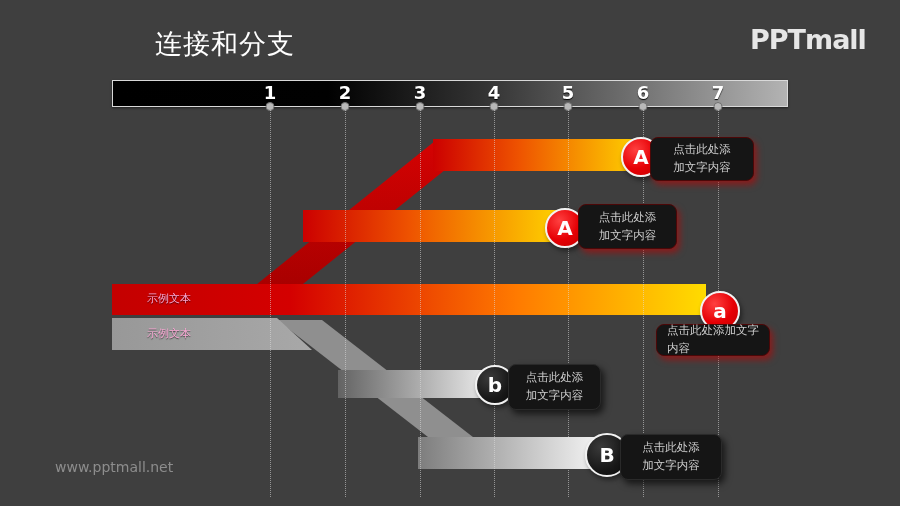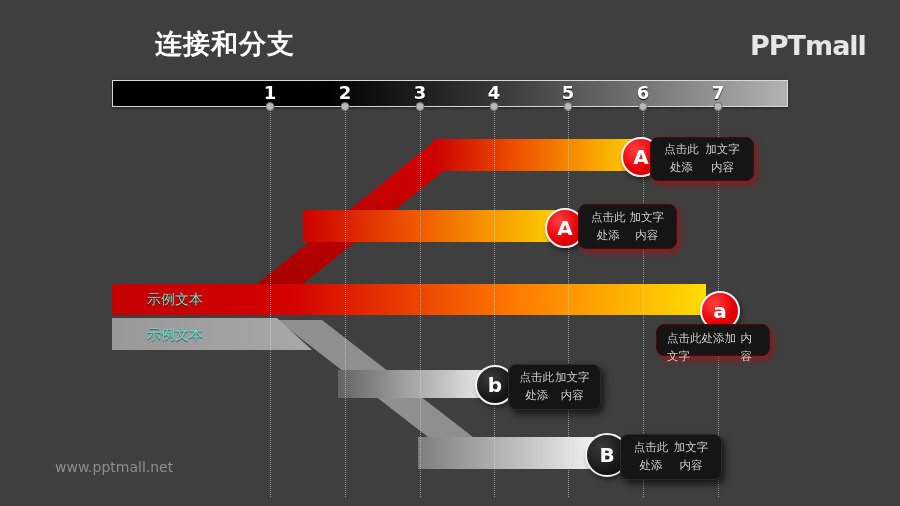--- a/index.html
+++ b/index.html
@@ -5,25 +5,25 @@
   * { margin:0; padding:0; box-sizing:border-box; }
   html,body { background:#2b2b2b; }
   .slide {
     position:relative; width:900px; height:506px; overflow:hidden;
     background:#3f3f3f;
     font-family:"DejaVu Sans","Liberation Sans",sans-serif;
   }
   .abs { position:absolute; }
 
   .title {
-    left:155px; top:26px; font-size:27px; font-weight:bold; color:#ffffff;
+    left:155px; top:26px; font-size:27px; font-weight:normal; color:#ffffff;
     letter-spacing:1px;
   }
   .logo {
-    left:750px; top:30px; font-size:27px; font-weight:bold; color:#e6e6e6;
+    left:750px; top:24px; font-size:27px; font-weight:bold; color:#e6e6e6;
     letter-spacing:-1px;
   }
   .watermark { left:55px; top:459px; font-size:14px; color:#8d8d8d; }
 
   
   .scalebar {
     left:112px; top:80px; width:676px; height:27px;
     border:1px solid #d9d9d9;
     background:linear-gradient(to right,#000 0%,#010101 32%,#333 55%,#6d6d6d 76%,#b3b3b3 100%);
     box-shadow:0 1px 2px rgba(0,0,0,.5);
@@ -36,37 +36,37 @@
     position:absolute; top:102px; width:9px; height:9px; border-radius:50%;
     background:#b8b8b8; border:1px solid #6f6f6f; transform:translateX(-50%);
   }
   .vline {
     position:absolute; top:110px; height:387px; width:0;
     border-left:1px dotted rgba(222,222,222,.55);
   }
 
   svg.bands { position:absolute; left:0; top:0; pointer-events:none; }
 
-  .bar-label { color:#5eead4; font-size:14px; text-shadow:0 1px 1px rgba(0,0,0,.6);text-align:center; }
+  .bar-label { color:#f9a8d4; font-size:11px; text-shadow:0 1px 1px rgba(0,0,0,.6);text-align:center; }
   .red-label  { left:147px; top:291px; }
   .gray-label { left:147px; top:326px; }
 
   .node {
     position:absolute; border-radius:50%; border:2px solid #f2f2f2;
     display:flex; align-items:center; justify-content:center;
     color:#ffffff; font-weight:bold; font-size:20px;
     box-shadow:2px 3px 5px rgba(0,0,0,.45);
   }
   .node.red  { background:radial-gradient(circle at 35% 30%, #ff4040 0%, #e60005 55%, #c40000 100%); }
   .node.dark { background:radial-gradient(circle at 35% 30%, #3a3a3a 0%, #181818 60%, #0c0c0c 100%); }
 
   .callout {
     position:absolute; background:#151515; border-radius:8px;
     color:#cfcfcf; font-size:11.5px; line-height:1.55;
-    display:flex; flex-direction:row; justify-content:center;
+    display:flex; flex-direction:column; justify-content:center;
     padding:5px 10px;
   }
   .callout.center { text-align:center; align-items:center; }
   .callout.left-align { text-align:left; align-items:flex-start; }
   .callout.red-glow  { border:1px solid #4c0707; box-shadow:3px 4px 6px rgba(195,0,0,.55); }
   .callout.dark-glow { border:1px solid #2a2a2a; box-shadow:3px 4px 7px rgba(0,0,0,.65); }
   .callout span { display:block; }
 </style>
 </head>
 <body>

